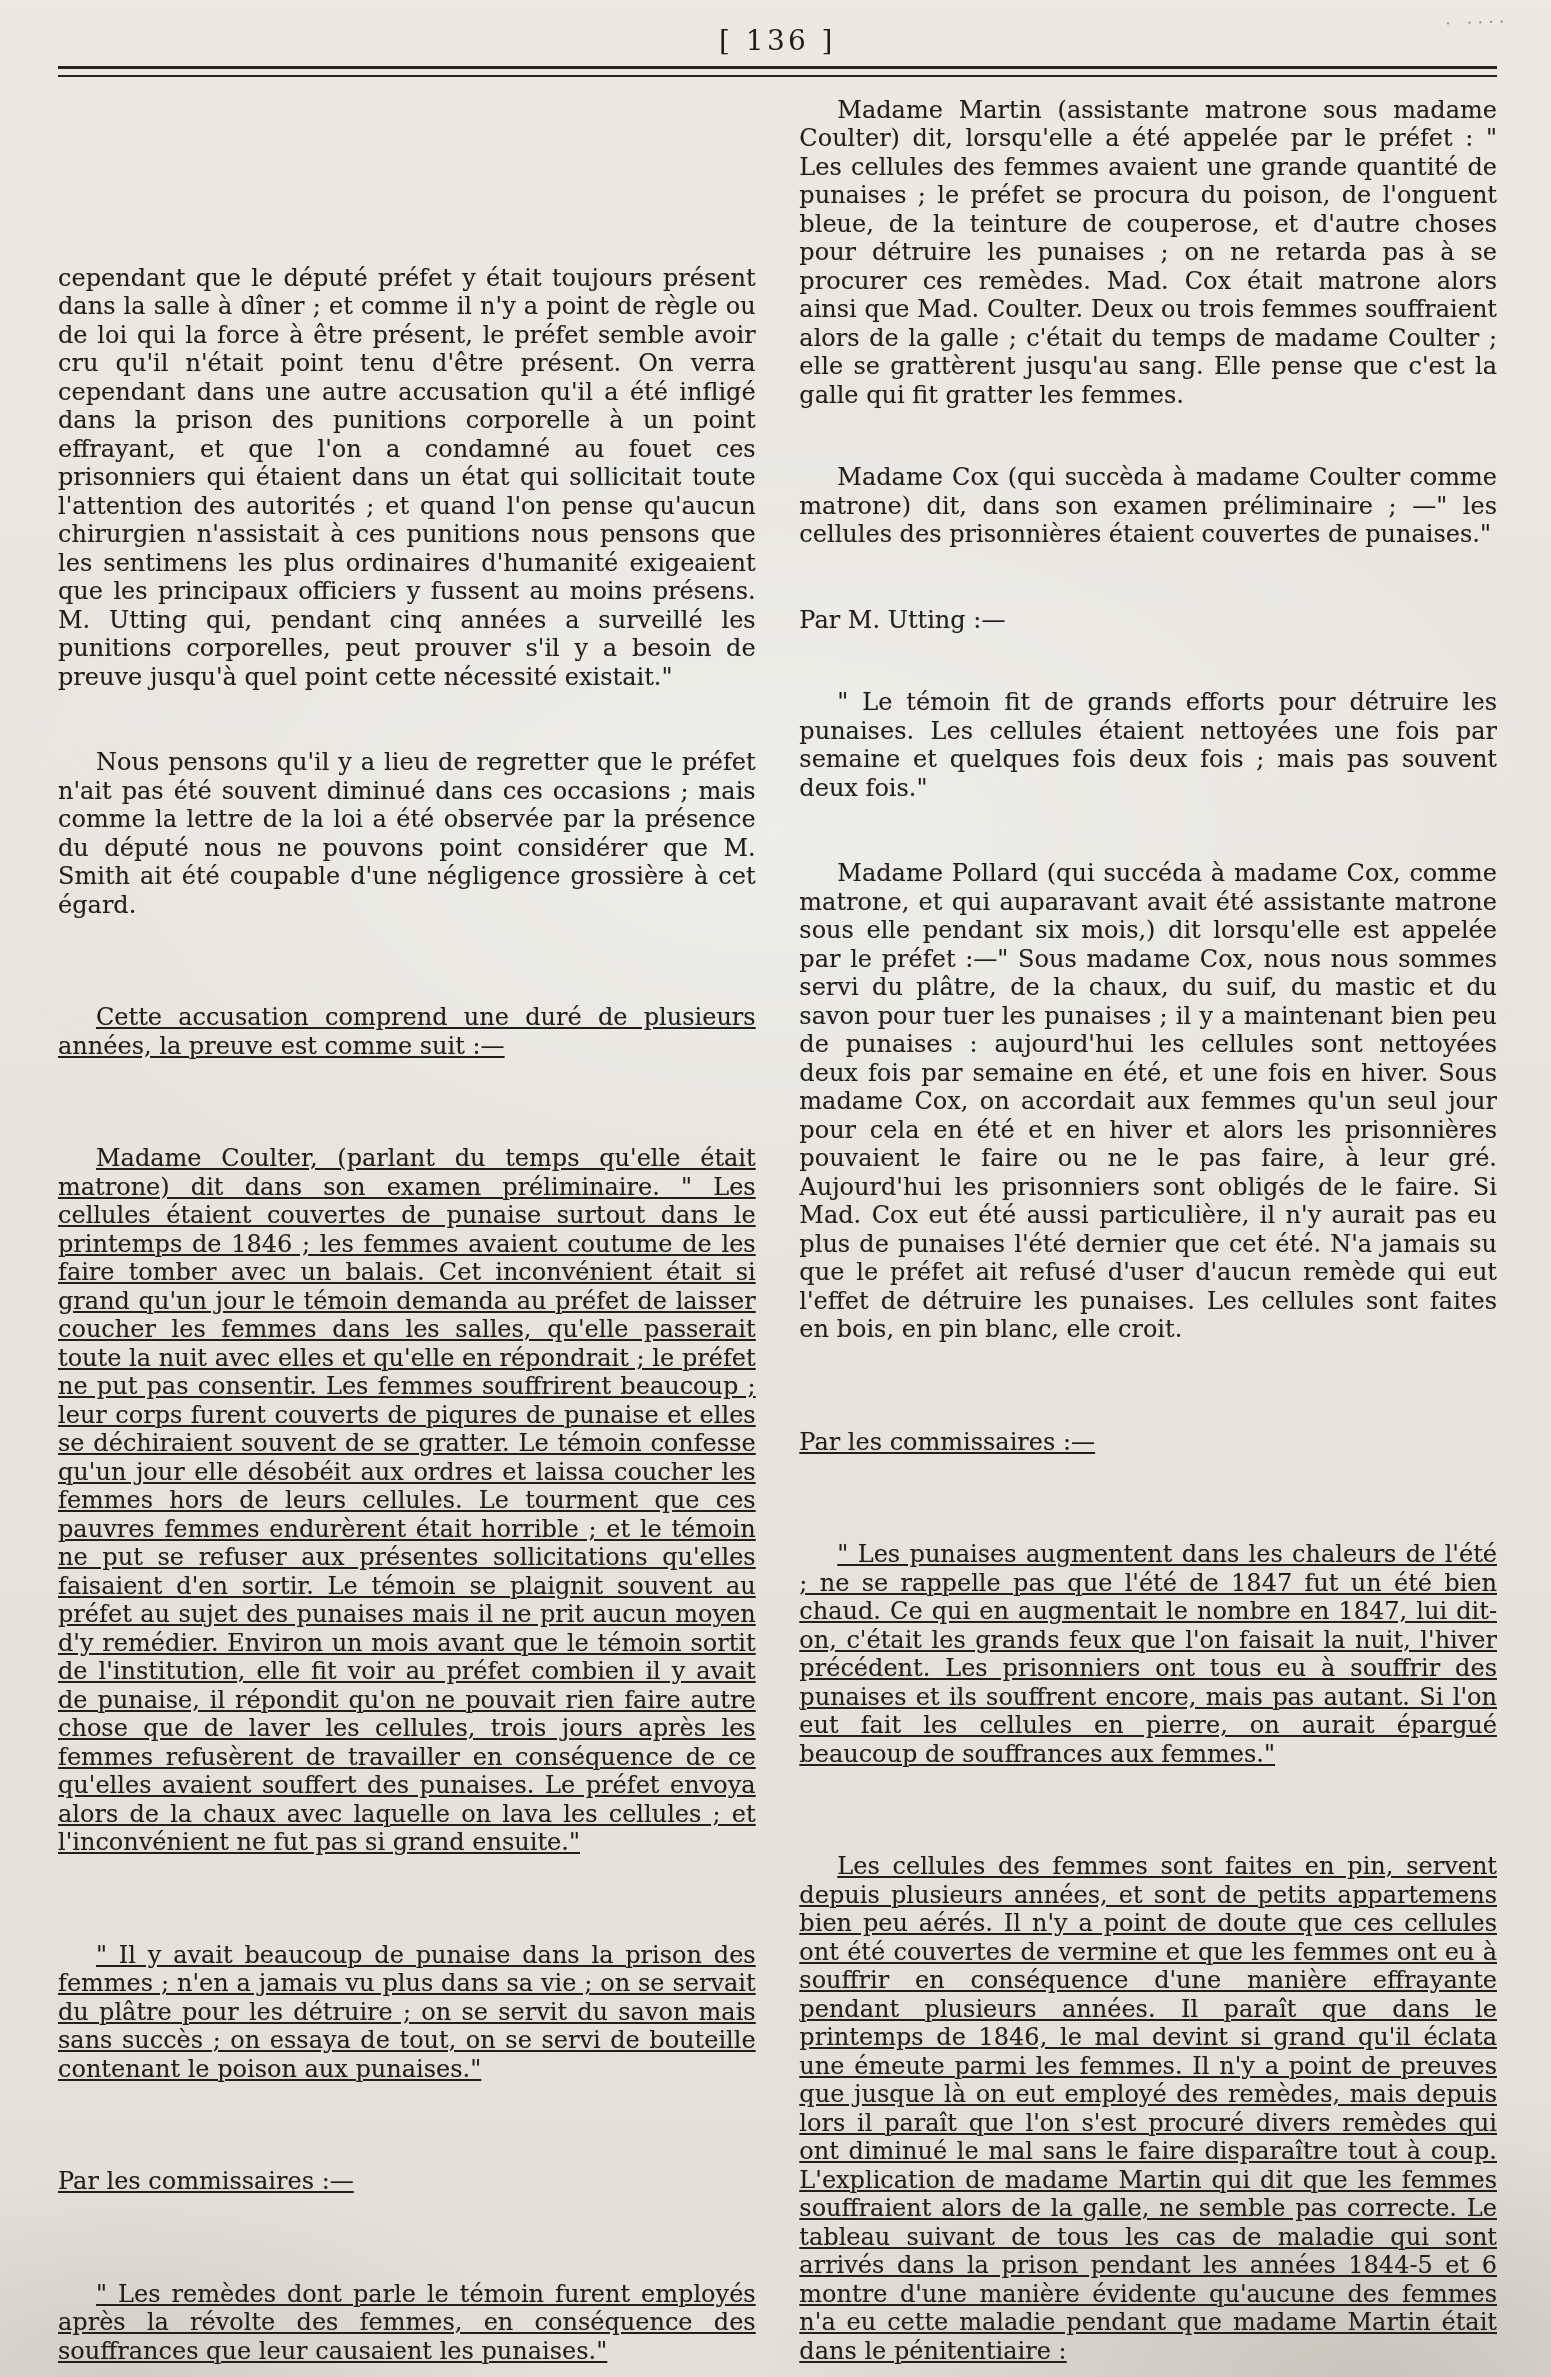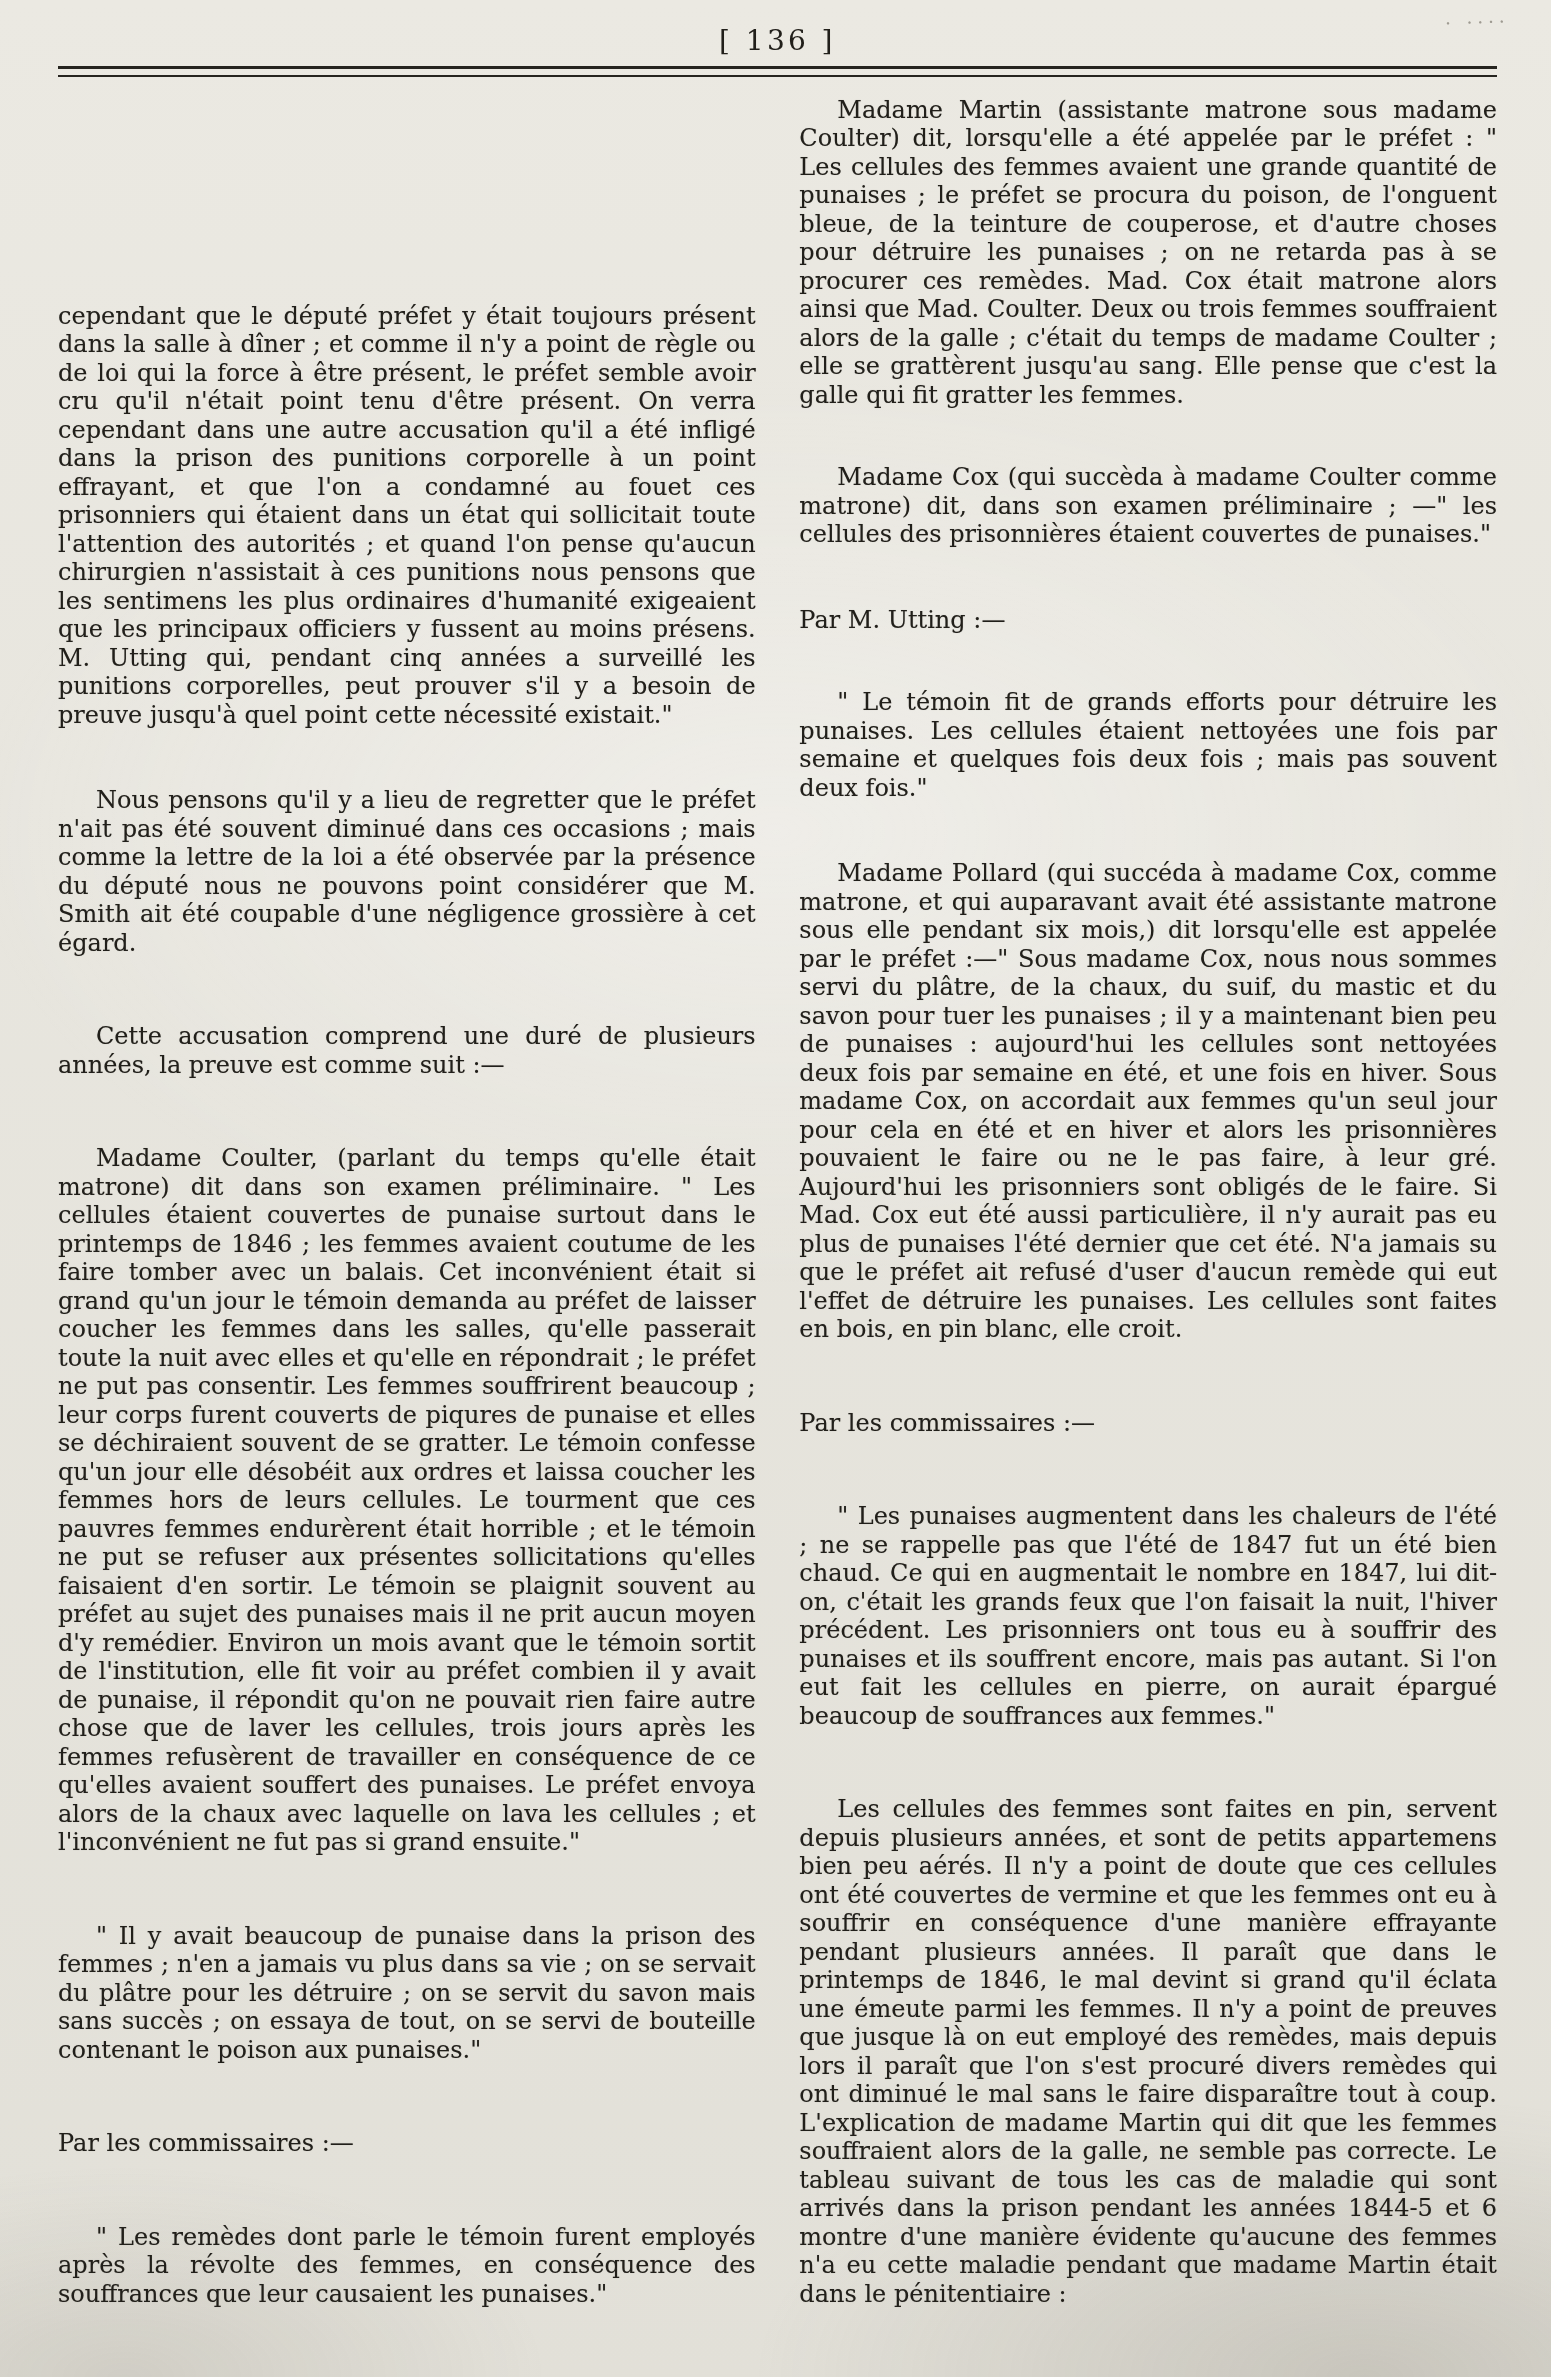--- a/index.html
+++ b/index.html
@@ -63,21 +63,21 @@
     width: 4.7px;
     border-left: 2.7px solid #2b2922;
     border-right: 2px solid #2b2922;
     margin: 0 17.5px;
   }
   p { margin: 0; }
   .indent { text-indent: 38px; }
   .item { text-align-last: center; }
   .g15 { margin-top: 54px; }
   .g2  { margin-top: 57px; }
-  .g25 { margin-top: 65px; }
+  .g25 { margin-top: 84px; text-decoration: underline; }
 </style>
 </head>
 <body>
 
 <div class="page">
 
   <span class="corner-mark">· ····</span>
 
   <div class="page-header">
     <span class="page-number">[ 136 ]</span>

